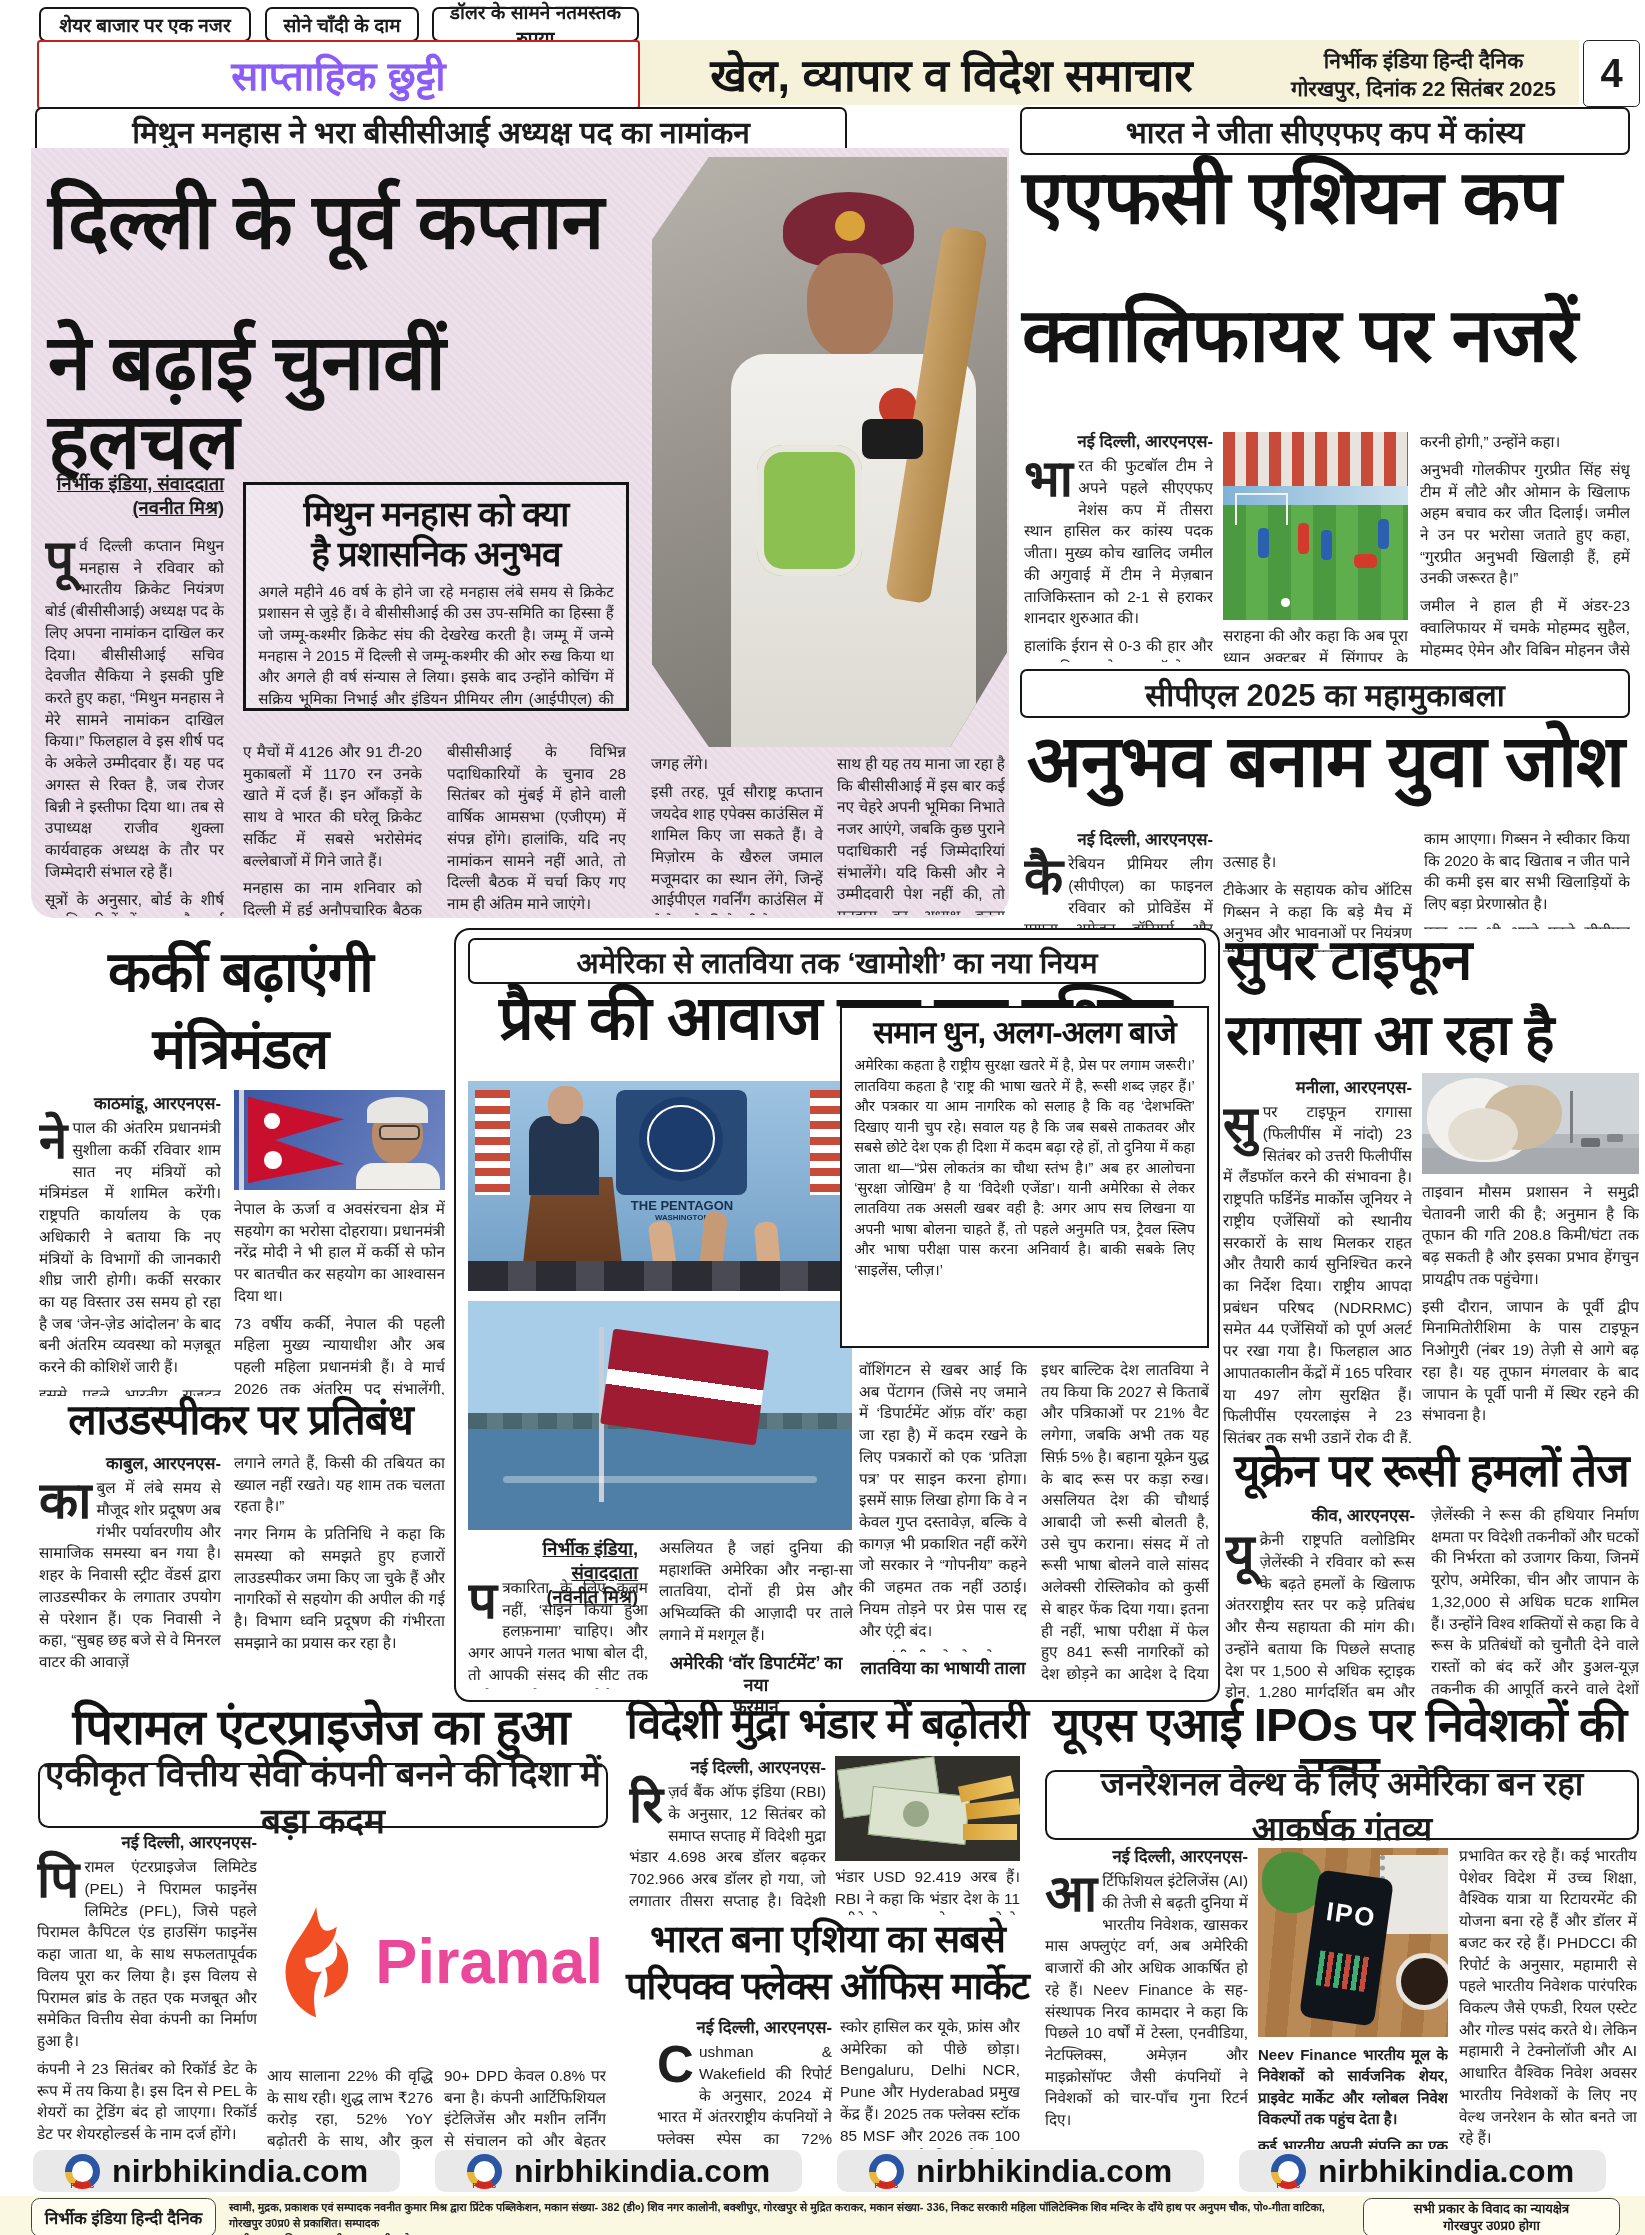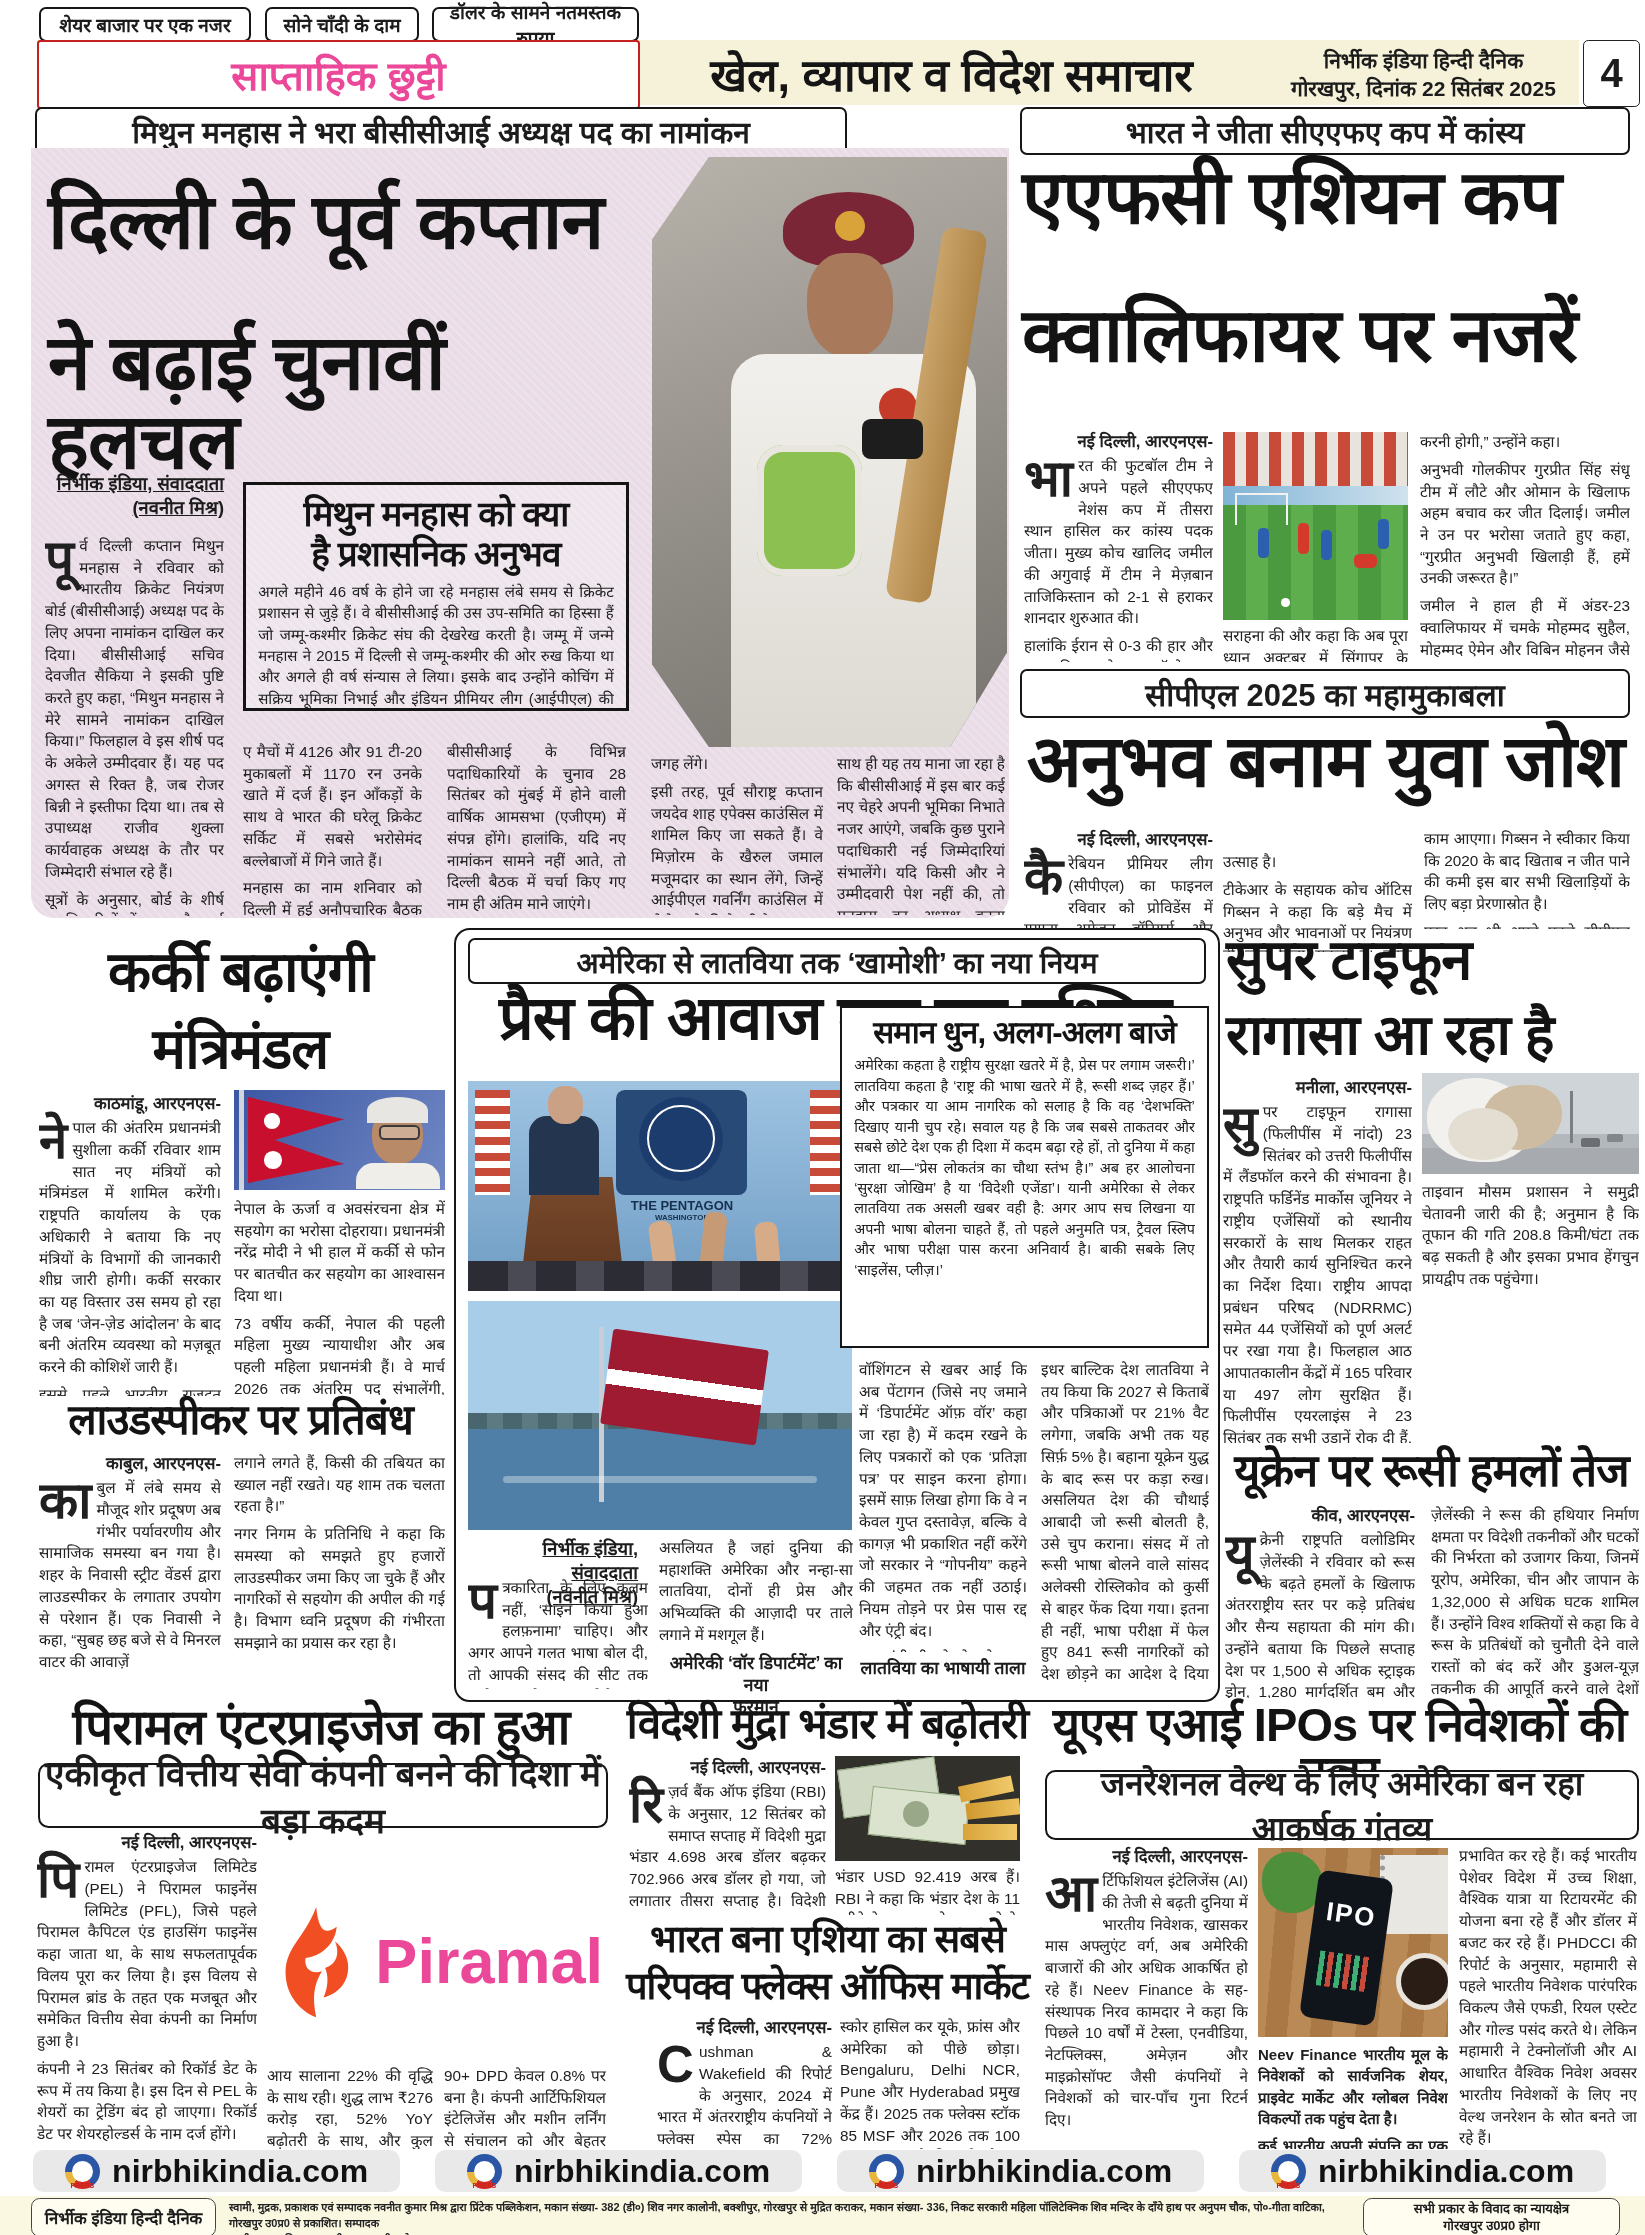--- a/index.html
+++ b/index.html
@@ -38,21 +38,21 @@
 </style>
 </head>
 <body>
 
 <div class="abs kicker" style="left:39px;top:7px;width:208px;height:31px;font-size:19px">शेयर बाजार पर एक नजर</div>
 <div class="abs kicker" style="left:265px;top:7px;width:150px;height:31px;font-size:19px">सोने चाँदी के दाम</div>
 <div class="abs kicker" style="left:432px;top:7px;width:203px;height:31px;font-size:19px">डॉलर के सामने नतमस्तक रुपया</div>
 
 <div class="abs" style="left:37px;top:40px;width:1542px;height:65px;background:#f6f2da"></div>
 <div class="abs" style="left:37px;top:40px;width:599px;height:65px;background:#fff;border:2.6px solid #c4201d;border-radius:3.5px;display:flex;align-items:center;justify-content:center">
-  <span class="b" style="color:#ec4899;font-size:40px">साप्ताहिक छुट्टी</span>
+  <span class="b" style="color:#8b5cf6;font-size:40px">साप्ताहिक छुट्टी</span>
 </div>
 <div class="abs b" style="left:646px;top:45px;width:611px;height:56px;font-size:45px;display:flex;align-items:center;justify-content:center;color:#151515">खेल, व्यापार व विदेश समाचार</div>
 <div class="abs ctr" style="left:1275px;top:47px;width:297px;font-size:21px;font-weight:bold;line-height:1.35">
   <div>निर्भीक इंडिया हिन्दी दैनिक</div>
   <div>गोरखपुर, दिनांक 22 सितंबर 2025</div>
 </div>
 <div class="abs" style="left:1583px;top:40px;width:55px;height:65px;background:#fff;border:1.7px solid #222;border-radius:5.2px;display:flex;align-items:center;justify-content:center">
   <span style="font-size:40px;font-weight:bold">4</span>
 </div>
 
@@ -291,20 +291,21 @@
   <div class="abs" style="left:5.2px;top:5.2px;width:105px;height:84px;background:#f2f1ee;border-radius:50% 60% 45% 55%"></div>
   <div class="abs" style="left:61px;top:12.2px;width:79px;height:65px;background:#cdbba2;border-radius:55% 45% 60% 50%"></div>
   <div class="abs" style="left:26px;top:35px;width:70px;height:52px;background:#e3ddd2;border-radius:50%"></div>
   <div class="abs" style="left:159px;top:65px;width:19px;height:8.7px;background:#6b6f73;border-radius:2.6px"></div>
   <div class="abs" style="left:185px;top:61px;width:15.7px;height:7.9px;background:#83878b;border-radius:2.6px"></div>
   <div class="abs" style="left:148px;top:17.5px;width:2.6px;height:52px;background:#7b7f83"></div>
 </div>
 <div class="abs txt" style="left:1422px;top:1181px;width:217px;height:262px">
     <div>
       <p>ताइवान मौसम प्रशासन ने समुद्री चेतावनी जारी की है; अनुमान है कि तूफान की गति 208.8 किमी/घंटा तक बढ़ सकती है और इसका प्रभाव हेंगचुन प्रायद्वीप तक पहुंचेगा।</p>
+      <p>इसी दौरान, जापान के पूर्वी द्वीप मिनामितोरीशिमा के पास टाइफून निओगुरी (नंबर 19) तेज़ी से आगे बढ़ रहा है। यह तूफान मंगलवार के बाद जापान के पूर्वी पानी में स्थिर रहने की संभावना है।</p>
     </div>
   </div>
 
 <div class="abs hl ctr" style="left:1223px;top:1448px;width:417px;font-size:45px">यूक्रेन पर रूसी हमलों तेज</div>
 <div class="abs txt" style="left:1225px;top:1504px;width:190px;height:194px">
   <div class="dl">कीव, आरएनएस-</div>
   <p class="lead"><span class="drop">यू</span><span>क्रेनी राष्ट्रपति वलोडिमिर ज़ेलेंस्की ने रविवार को रूस के बढ़ते हमलों के खिलाफ अंतरराष्ट्रीय स्तर पर कड़े प्रतिबंध और सैन्य सहायता की मांग की। उन्होंने बताया कि पिछले सप्ताह देश पर 1,500 से अधिक स्ट्राइक ड्रोन, 1,280 मार्गदर्शित बम और 50 विभिन्न प्रकार के मिसाइल हमले हुए।</span></p>
 </div>
 <div class="abs txt" style="left:1431px;top:1504px;width:208px;height:194px">
     <div>

